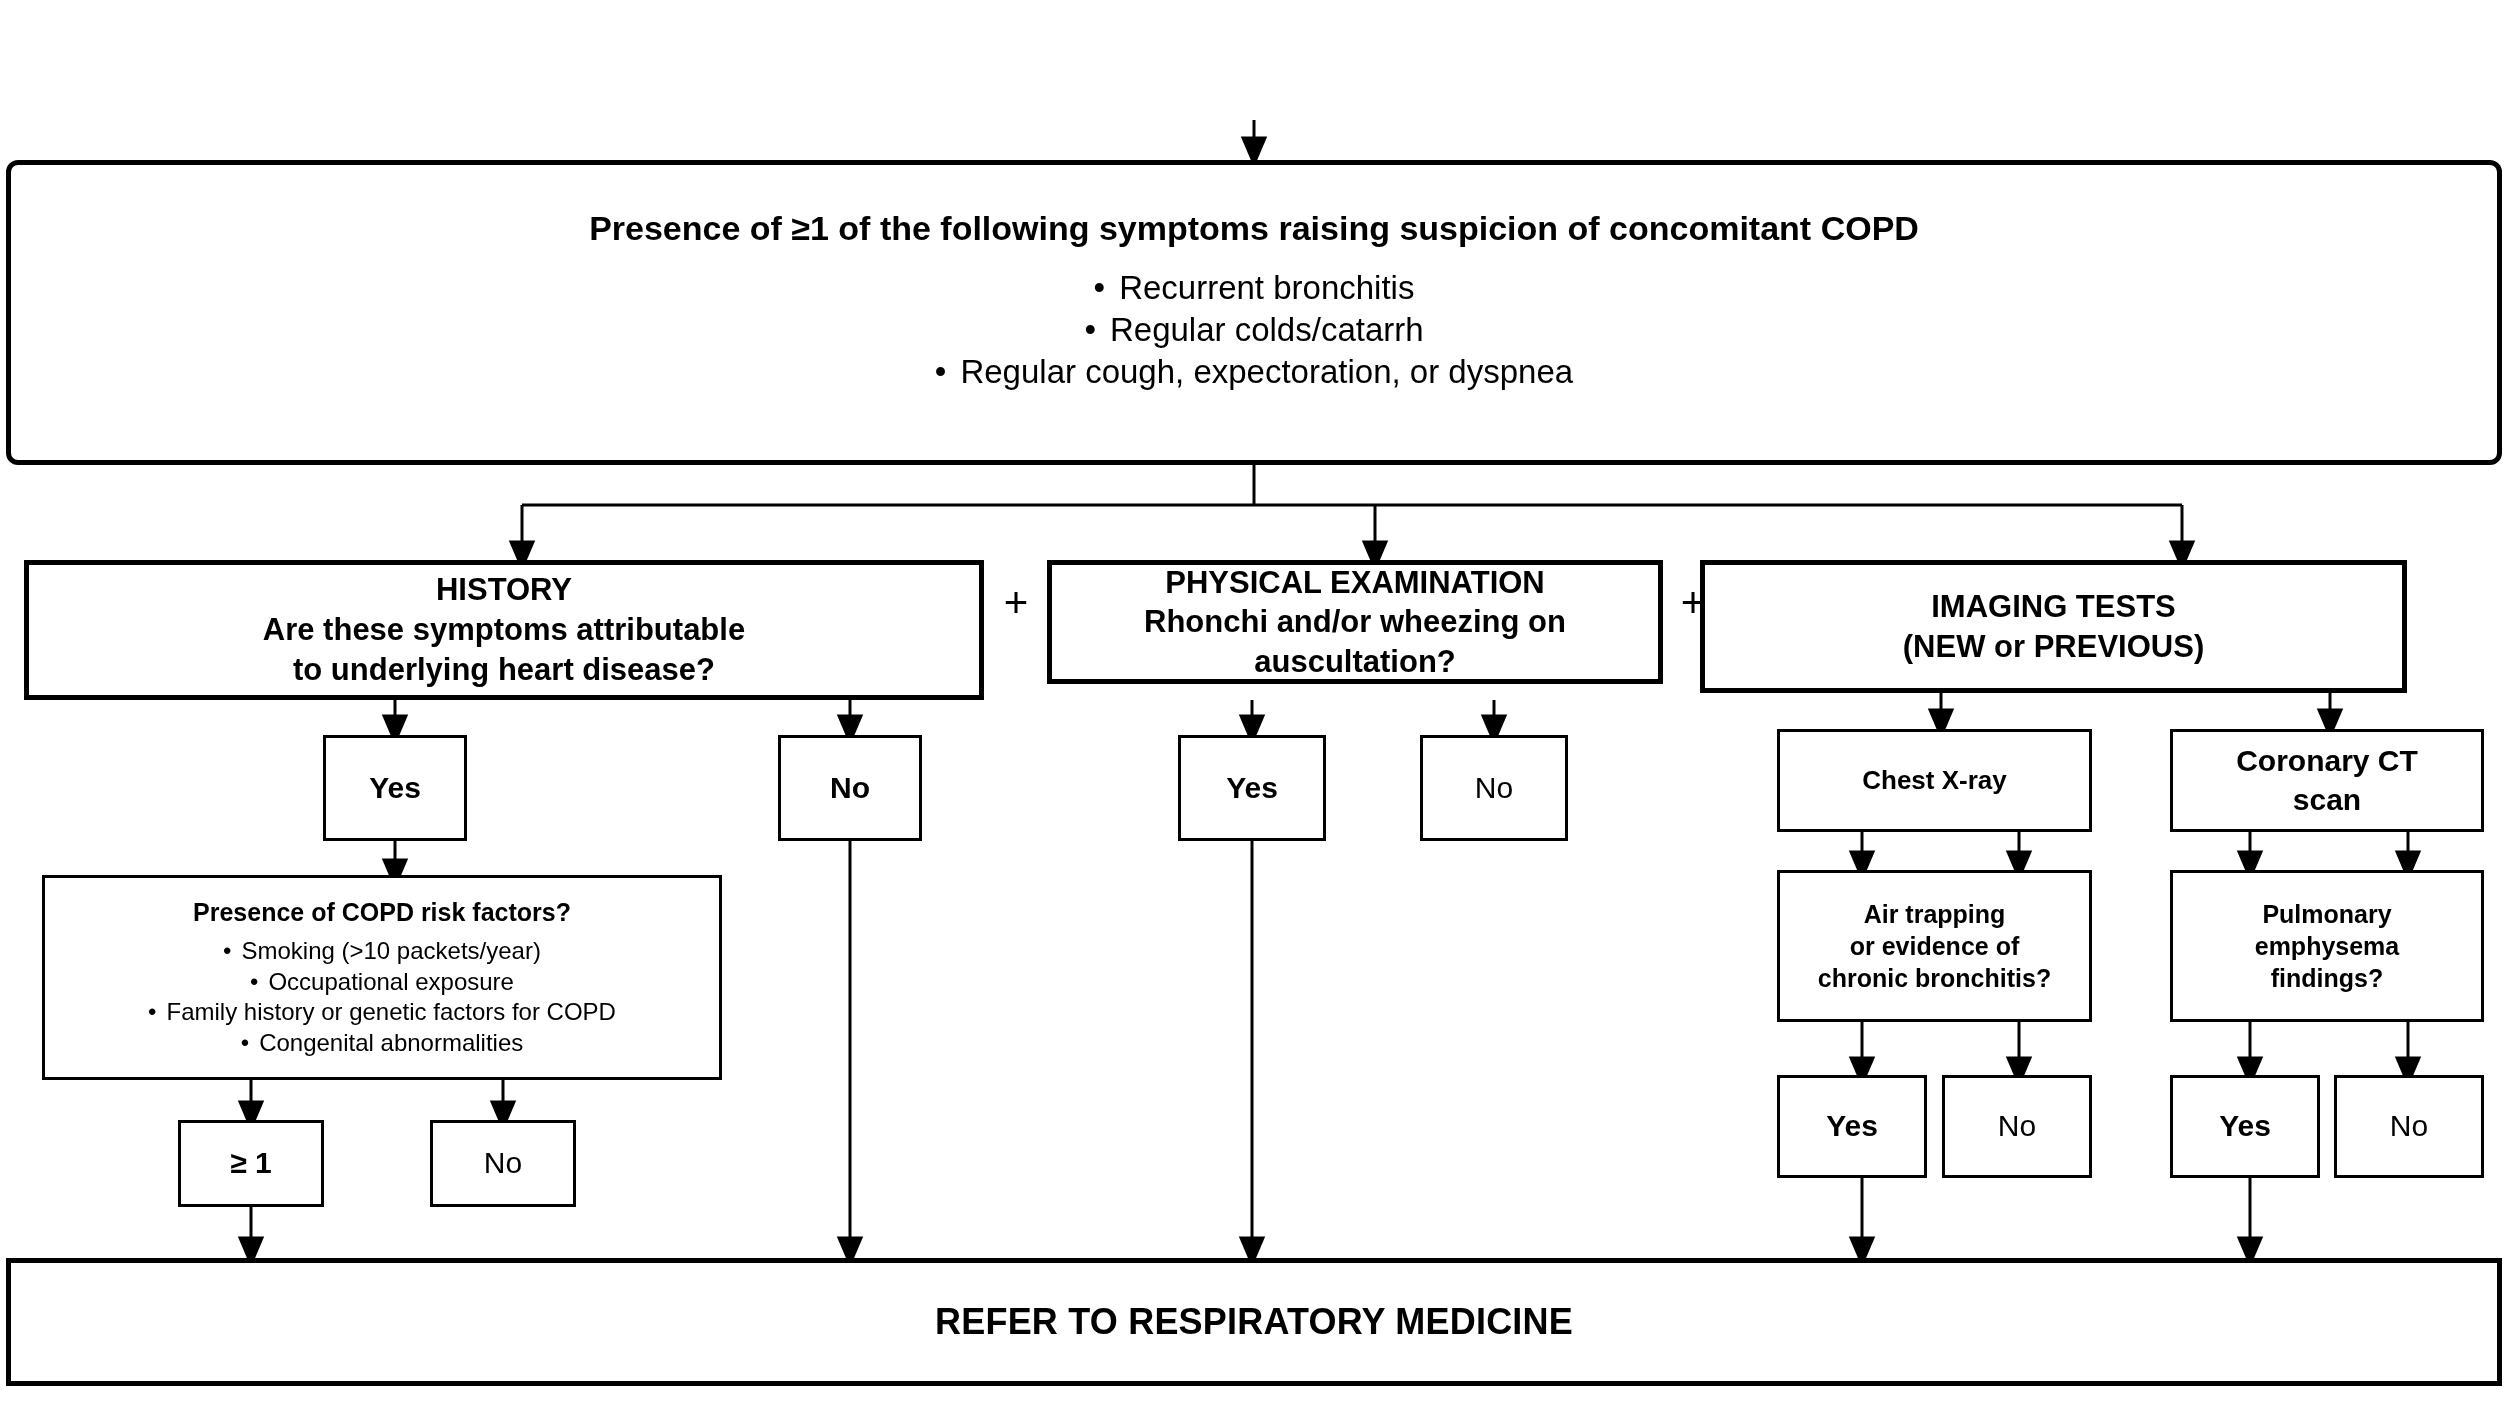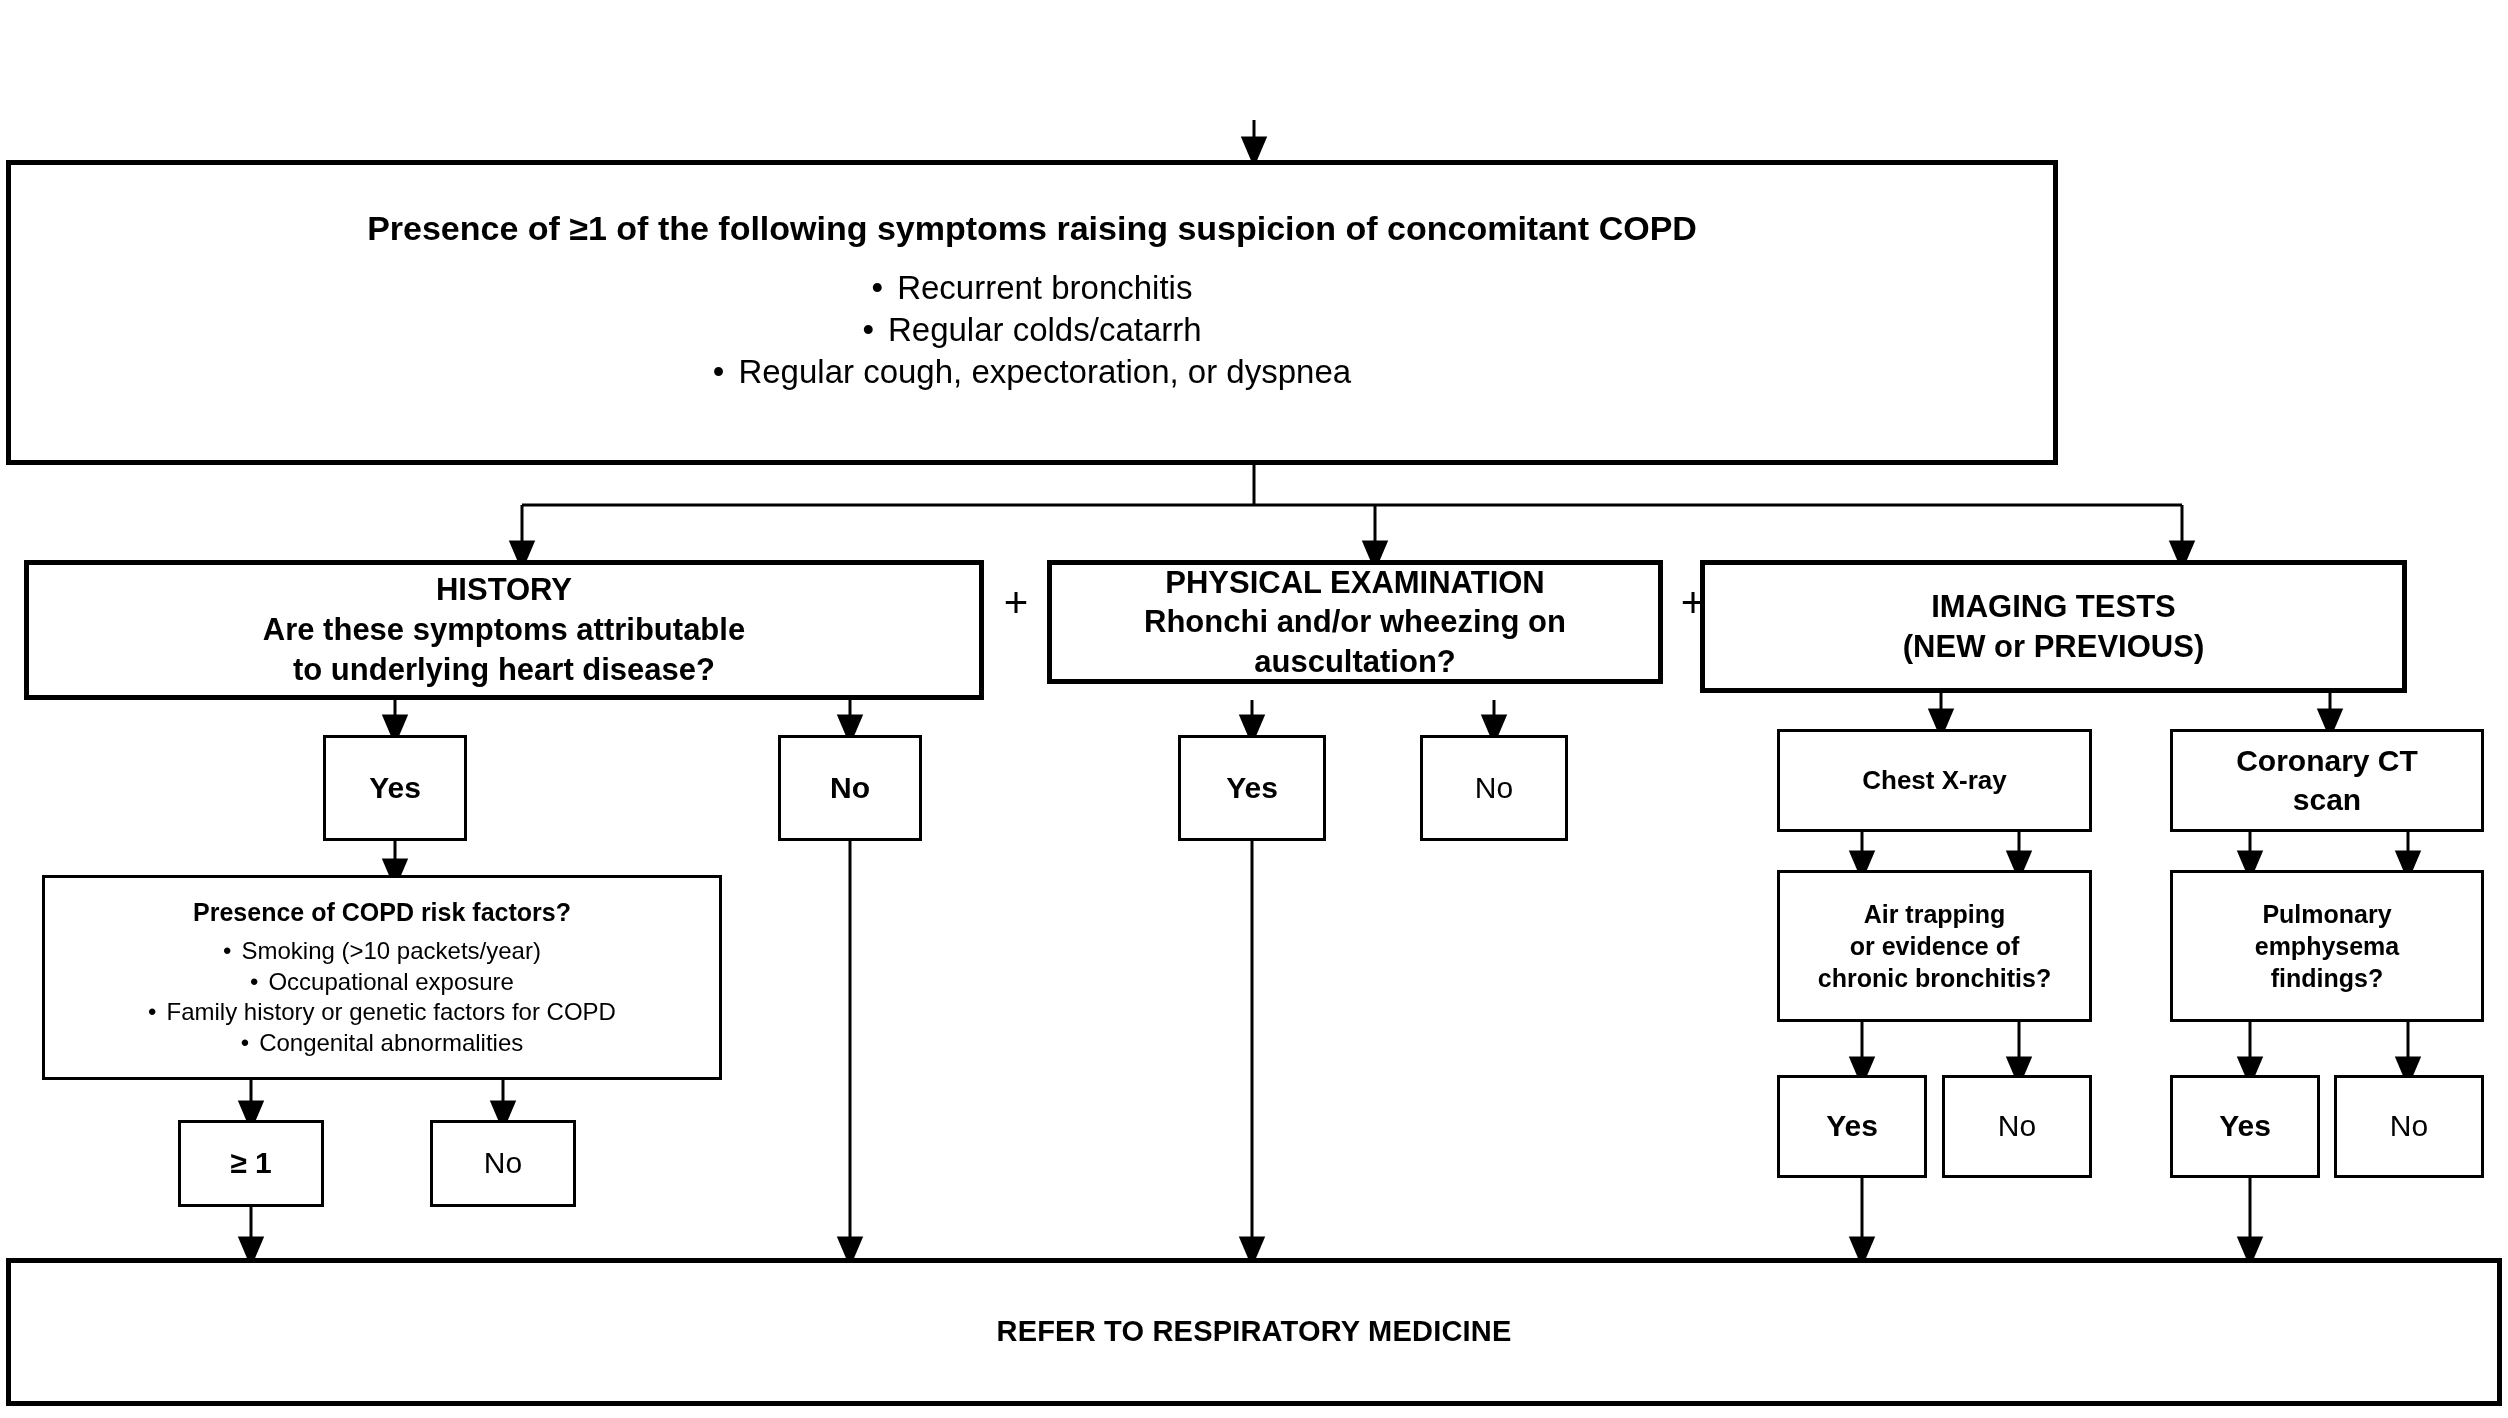--- a/index.html
+++ b/index.html
@@ -121,21 +121,21 @@
     <line x1="2019" y1="1022" x2="2019" y2="1072" stroke="#000" stroke-width="3" marker-end="url(#ah)"></line>
 
     <line x1="2250" y1="1022" x2="2250" y2="1072" stroke="#000" stroke-width="3" marker-end="url(#ah)"></line>
     <line x1="2408" y1="1022" x2="2408" y2="1072" stroke="#000" stroke-width="3" marker-end="url(#ah)"></line>
 
     <line x1="1862" y1="1178" x2="1862" y2="1252" stroke="#000" stroke-width="3" marker-end="url(#ah)"></line>
     <line x1="2250" y1="1178" x2="2250" y2="1252" stroke="#000" stroke-width="3" marker-end="url(#ah)"></line>
   </svg>
 
 
-  <div class="node thick" style="left:6px; top:160px; width:2052px; height:305px; font-size:33px; justify-content:flex-start; padding-top:42px;">
+  <div class="node thick" style="left:6px; top:160px; width:2496px; height:305px; font-size:33px; justify-content:flex-start; padding-top:42px;border-radius:12px;">
     <div class="title-line" style="font-size:34px; margin-bottom:16px;">Presence of ≥1 of the following symptoms raising suspicion of concomitant COPD</div>
     <ul class="bullets" style="font-size:33px;">
       <li><span class="dot">•</span><span>Recurrent bronchitis</span></li>
       <li><span class="dot">•</span><span>Regular colds/catarrh</span></li>
       <li><span class="dot">•</span><span>Regular cough, expectoration, or dyspnea</span></li>
     </ul>
   </div>
 
   <div class="plus" style="left:993px; top:580px; width:46px; height:46px; font-size:42px;">
     <span>+</span>
@@ -225,17 +225,17 @@
   </div>
 
   <div class="node" style="left:2170px; top:1075px; width:150px; height:103px; font-size:30px;">
     <span class="title-line">Yes</span>
   </div>
 
   <div class="node" style="left:2334px; top:1075px; width:150px; height:103px; font-size:30px;">
     <span class="reg-line">No</span>
   </div>
 
-  <div class="node thick" style="left:6px; top:1258px; width:2496px; height:148px; font-size:29px;">
+  <div class="node thick" style="left:6px; top:1258px; width:2496px; height:128px; font-size:36px;">
     <div class="banner-text">REFER TO RESPIRATORY MEDICINE</div>
   </div>
 
 </div>
 
 </body></html>

